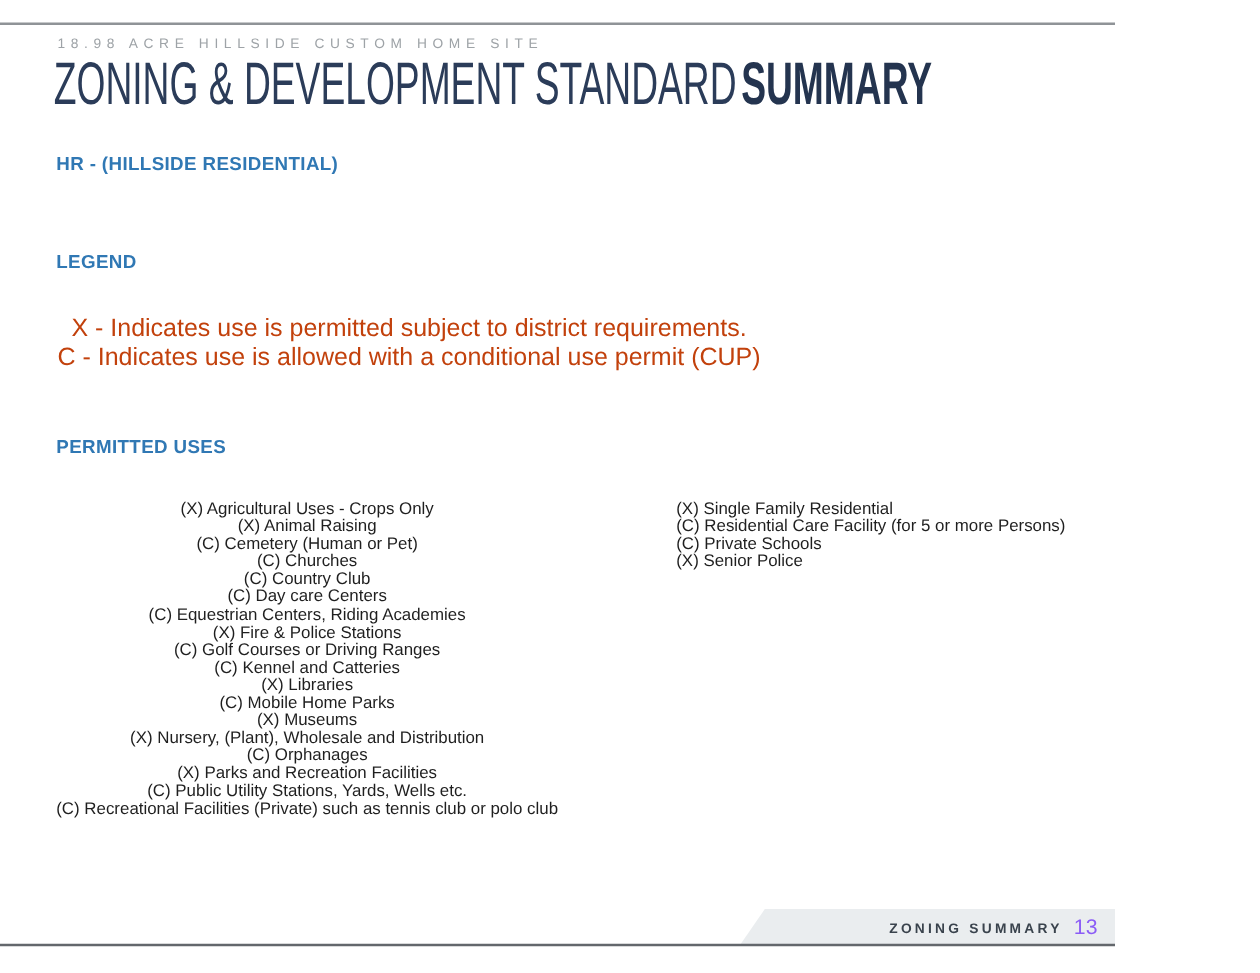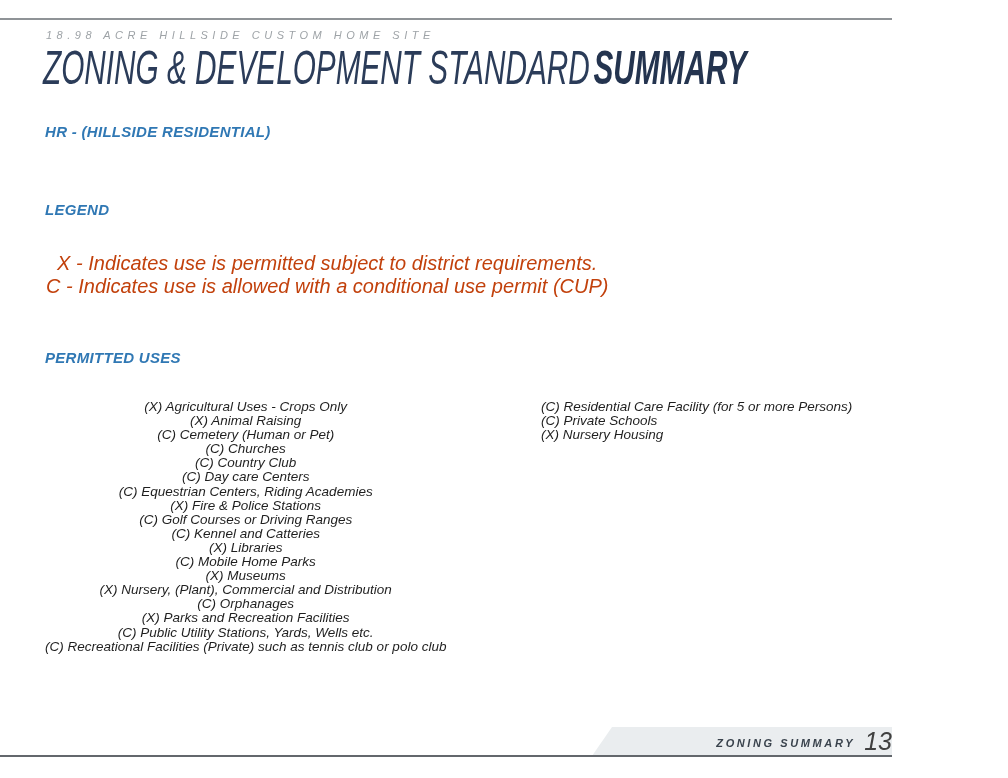--- a/index.html
+++ b/index.html
@@ -3,21 +3,20 @@
 <meta charset="utf-8">
 <style>
   html, body { margin: 0; padding: 0; background: #ffffff; }
   .page {
     position: relative;
     width: 896px;
     height: 778px;
     background: #ffffff;
     font-family: "Liberation Sans", sans-serif;
     overflow: hidden;
-    font-style: italic;
   }
 
   
   .top-rule {
     position: absolute;
     left: 0; right: 4px; top: 18px;
     height: 2px;
     background: #8f9397;
   }
   .bottom-rule {
@@ -103,35 +102,36 @@
   
   .footer-tab {
     position: absolute;
     top: 727px; right: 4px;
     width: 300px; height: 29px;
     background: #eaedef;
     clip-path: polygon(20px 0, 100% 0, 100% 100%, 0 100%);
     display: flex;
     align-items: center;
     justify-content: flex-end;
+    padding-right: 14px;
     box-sizing: border-box;
     gap: 9px;
   }
   .footer-label {
     font-size: 11px;
     font-weight: 700;
     letter-spacing: 2.6px;
     color: #3a434d;
     white-space: nowrap;
     padding-top: 2px;
   }
   .footer-page-number {
-    font-size: 25px;
+    font-size: 17px;
     font-weight: 400;
-    color: #404040;
+    color: #8b5cf6;
     line-height: 1;
   }
 </style>
 </head>
 <body>
 
 <div class="page">
 
   <div class="top-rule"></div>
 
@@ -157,31 +157,32 @@
       <li>(C) Churches</li>
       <li>(C) Country Club</li>
       <li>(C) Day care Centers</li>
       <li>(C) Equestrian Centers, Riding Academies</li>
       <li>(X) Fire &amp; Police Stations</li>
       <li>(C) Golf Courses or Driving Ranges</li>
       <li>(C) Kennel and Catteries</li>
       <li>(X) Libraries</li>
       <li>(C) Mobile Home Parks</li>
       <li>(X) Museums</li>
-      <li>(X) Nursery, (Plant), Commercial and Distribution</li>
+      <li>(X) Nursery, (Plant), Wholesale and Distribution</li>
       <li>(C) Orphanages</li>
       <li>(X) Parks and Recreation Facilities</li>
       <li>(C) Public Utility Stations, Yards, Wells etc.</li>
       <li>(C) Recreational Facilities (Private) such as tennis club or polo club</li>
     </ul>
 
   <ul class="uses-list uses-list-right">
+      <li>(X) Single Family Residential</li>
       <li>(C) Residential Care Facility (for 5 or more Persons)</li>
       <li>(C) Private Schools</li>
-      <li>(X) Nursery Housing</li>
+      <li>(X) Senior Police</li>
     </ul>
 
   <div class="footer-tab">
     <span class="footer-label">ZONING SUMMARY</span>
     <span class="footer-page-number">13</span>
   </div>
 
   <div class="bottom-rule"></div>
 
 </div>

